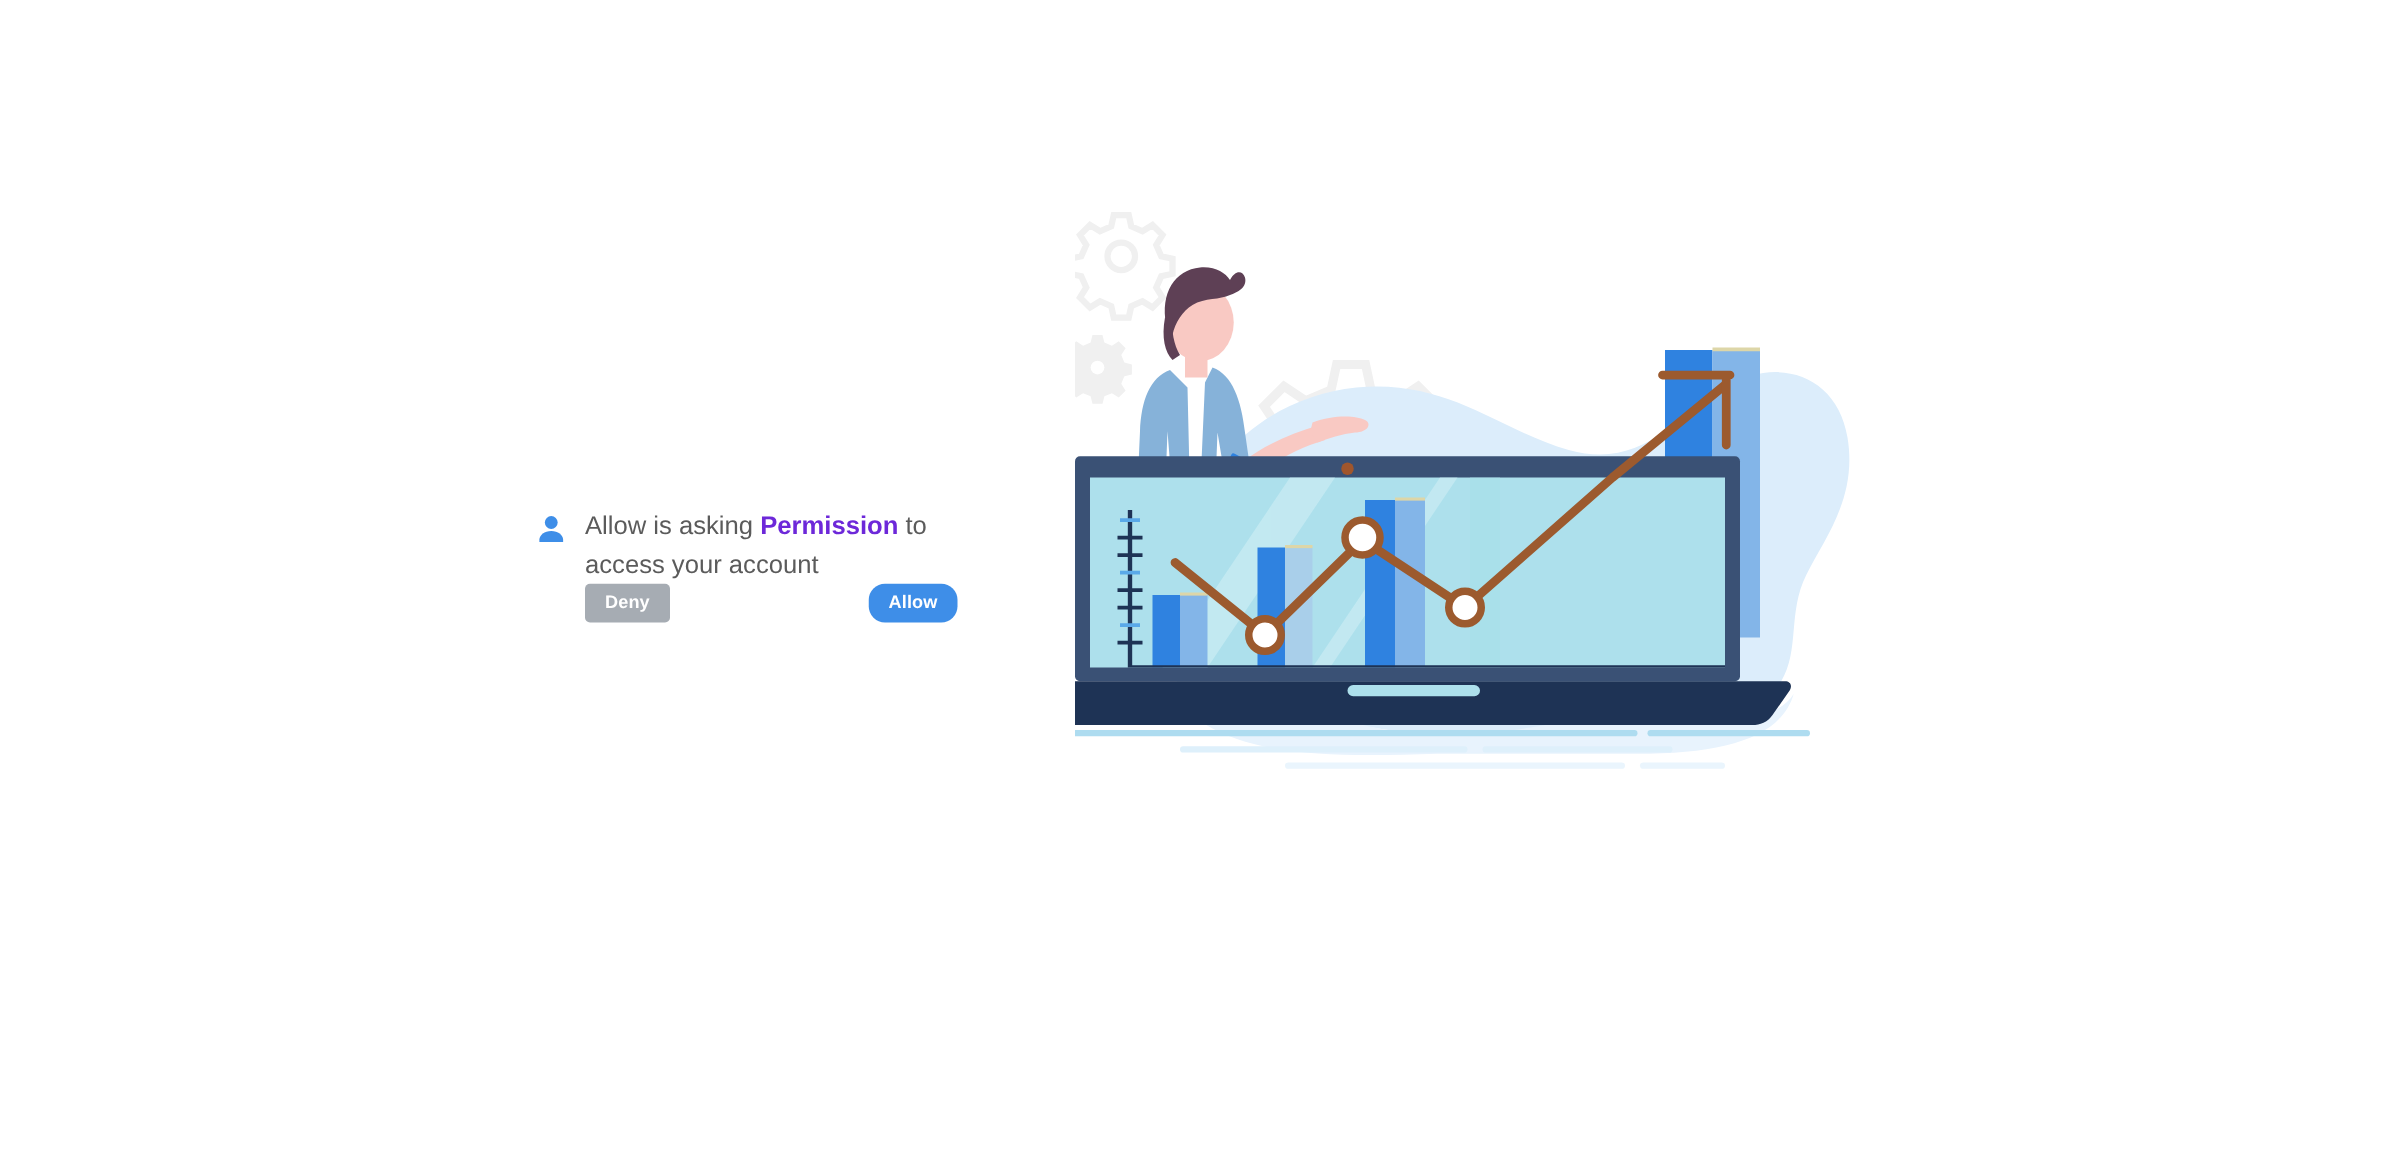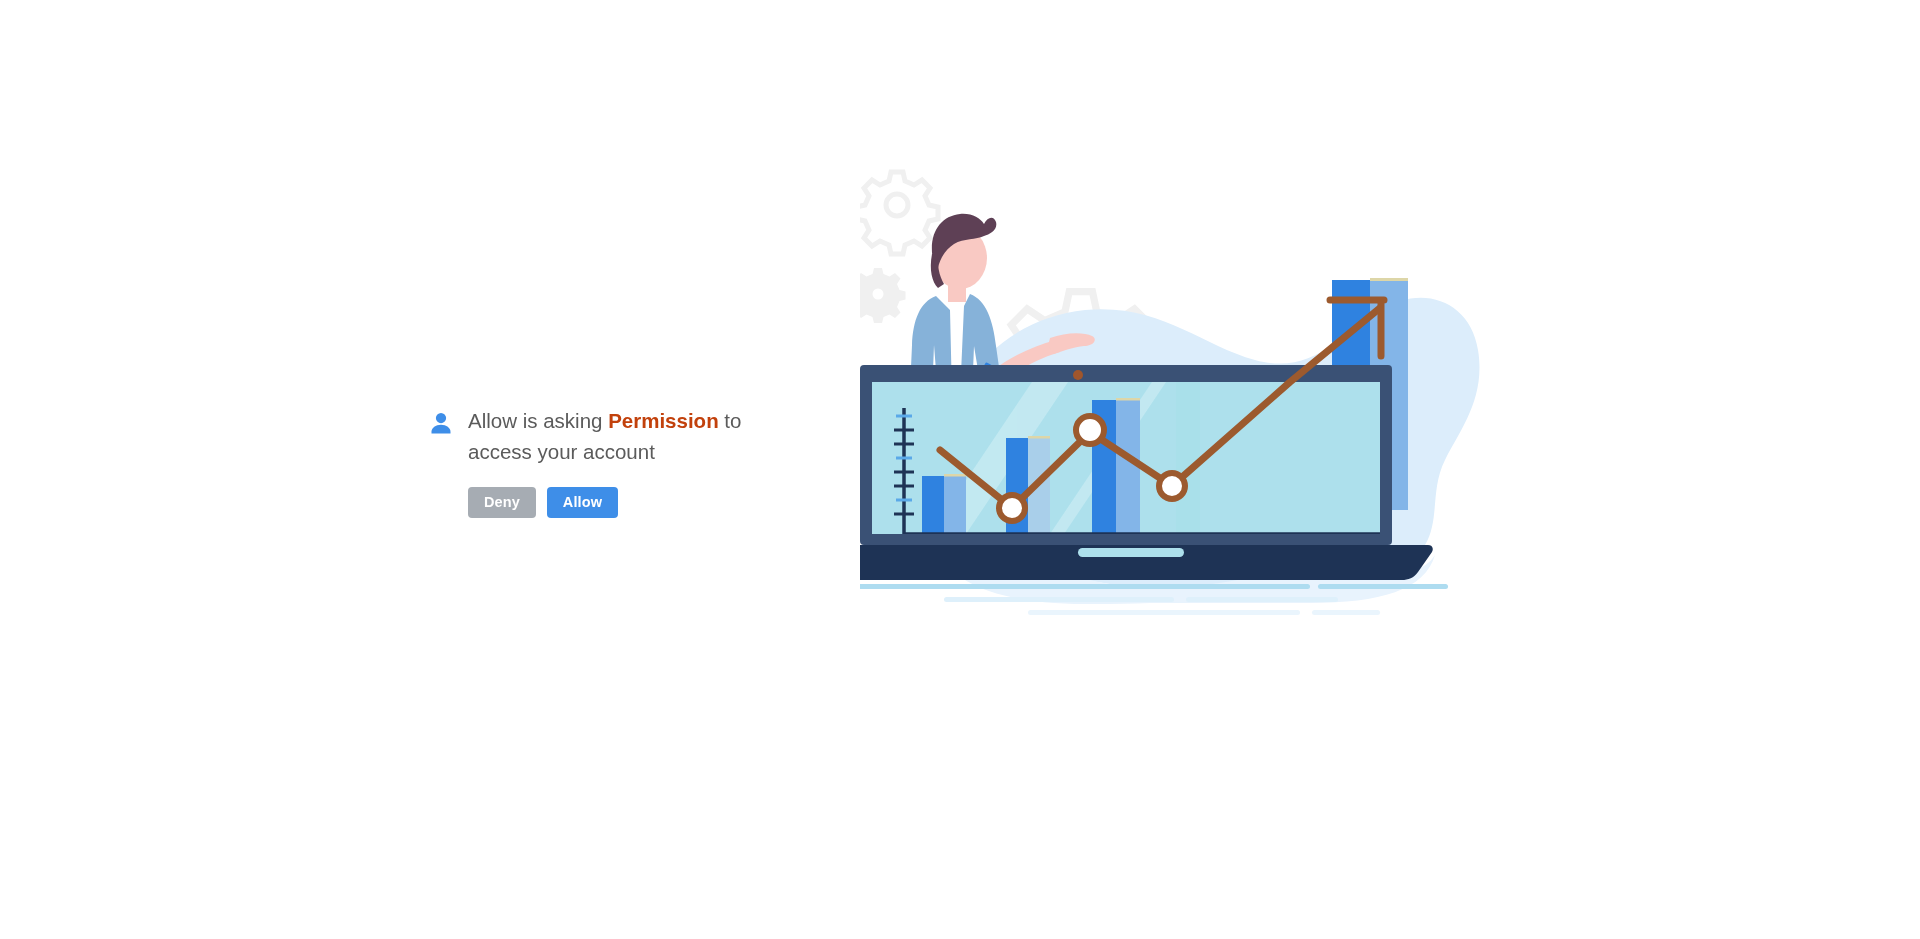--- a/index.html
+++ b/index.html
@@ -36,44 +36,44 @@
   .prompt-text {
     font-size: 20.5px;
     line-height: 31px;
     color: #5b5b5b;
     font-family: "Liberation Sans", sans-serif;
     font-weight: 400;
     max-width: 290px;
   }
   .prompt-text .strong {
     font-weight: 700;
-    color: #c2410c;
+    color: #6d28d9;
   }
   .button-row {
     display: flex;
     gap: 11px;
-    margin-top: 20px;
     margin-left: 42px;
+    justify-content: space-between;
   }
   .btn {
     border: none;
     border-radius: 4px;
     color: #ffffff;
     font-size: 14.5px;
     font-weight: 700;
     font-family: "Liberation Sans", sans-serif;
     padding: 0 16px;
     height: 31px;
     line-height: 31px;
     cursor: pointer;
     text-align: center;
     letter-spacing: 0.1px;
   }
   .btn-deny { background: #a6acb3; }
-  .btn-allow { background: #3e8ee8; }
+  .btn-allow { background: #3e8ee8; border-radius: 13px; }
 
   
   .illustration {
     position: absolute;
     left: 860px;
     top: 160px;
     width: 640px;
     height: 560px;
   }
   .illustration svg { display: block; }

